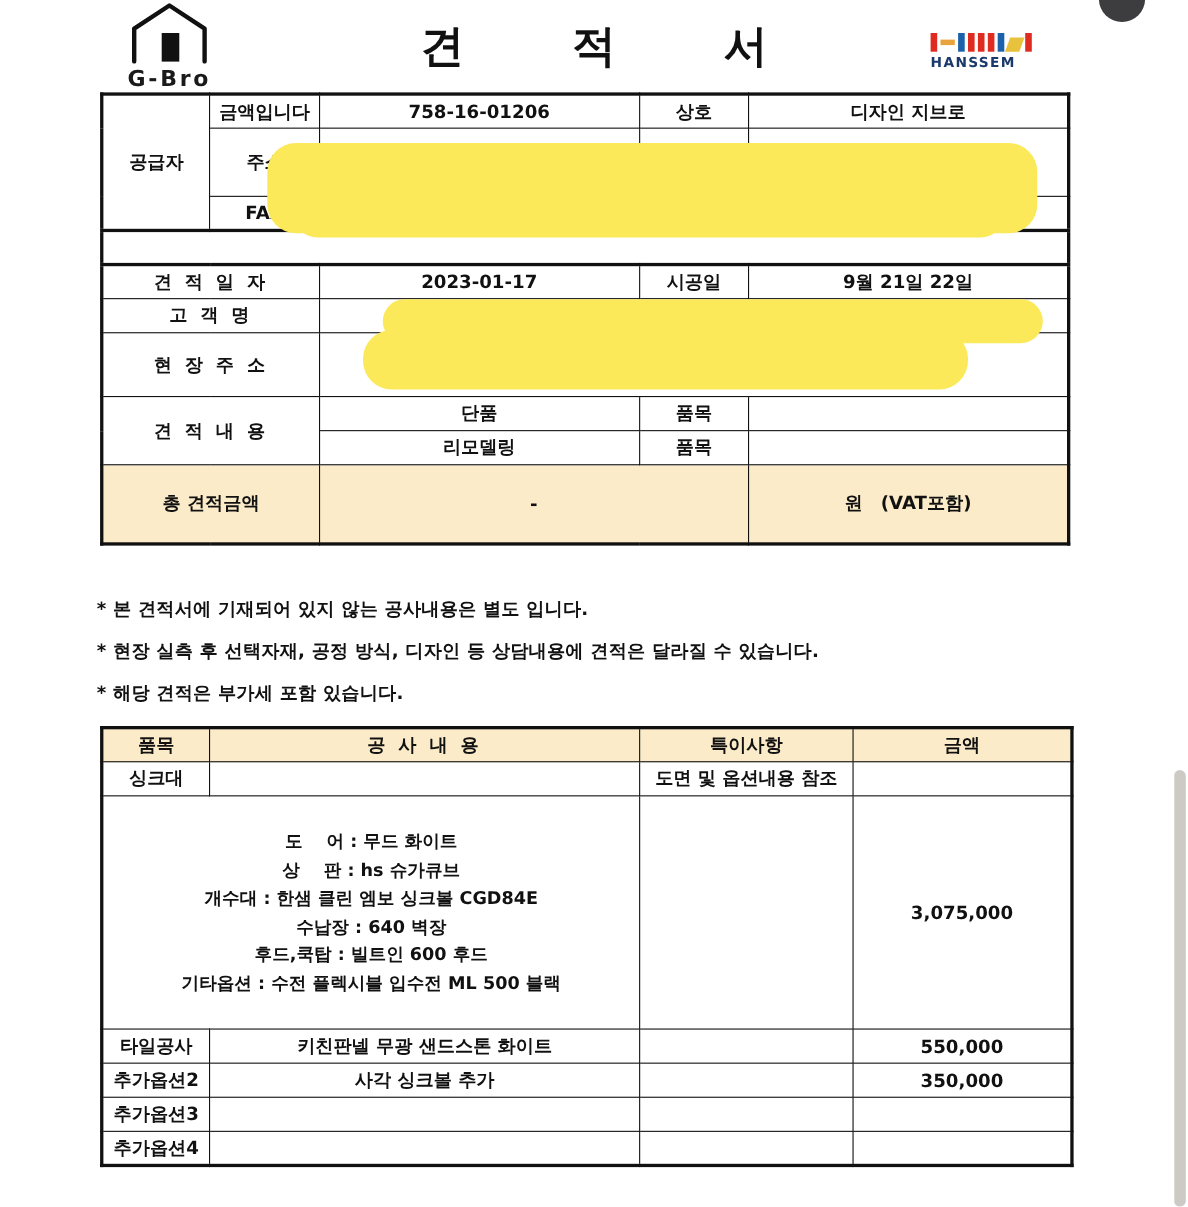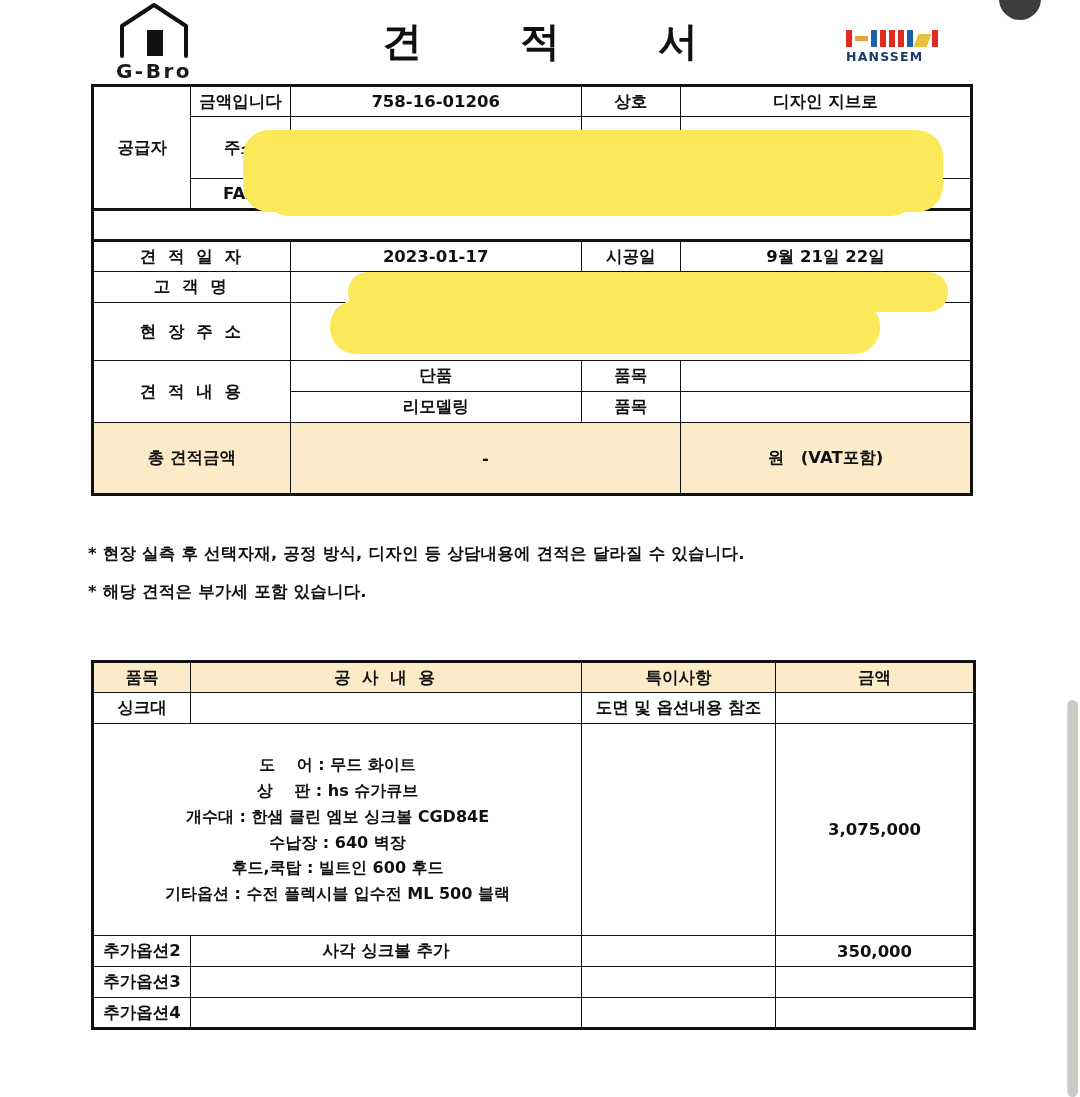--- a/index.html
+++ b/index.html
@@ -285,20 +285,21 @@
       </tr>
     </tbody>
   </table>
 
   <div class="hl" style="left:243px; top:130px; width:700px; height:82px;"></div>
   <div class="hl" style="left:265px; top:168px; width:650px; height:48px; border-radius:24px;"></div>
   <div class="hl" style="left:348px; top:272px; width:600px; height:40px;"></div>
   <div class="hl" style="left:330px; top:300px; width:550px; height:54px;"></div>
 
   <div class="notes">
+    <div class="note-line">* 본 견적서에 기재되어 있지 않는 공사내용은 별도 입니다.</div>
     <div class="note-line">* 현장 실측 후 선택자재, 공정 방식, 디자인 등 상담내용에  견적은 달라질 수 있습니다.</div>
     <div class="note-line">* 해당 견적은 부가세 포함 있습니다.</div>
   </div>
 
   <table class="doc tbl-bottom">
     <colgroup>
       <col style="width:98px">
         <col style="width:391px">
       <col style="width:194px">
         <col style="width:199px">
@@ -325,20 +326,26 @@
           <div>개수대 : 한샘 클린 엠보 싱크볼 CGD84E</div>
           <div>수납장 : 640 벽장</div>
           <div>후드,쿡탑 :  빌트인 600 후드</div>
           <div>기타옵션 : 수전 플렉시블 입수전 ML 500 블랙</div>
         </td>
         <td></td>
         <td class="amt-cell">3,075,000</td>
       </tr>
 
       <tr class="thickline">
+        <td>타일공사</td>
+        <td>키친판넬 무광 샌드스톤 화이트</td>
+        <td></td>
+        <td class="amt-cell">550,000</td>
+      </tr>
+      <tr class="thickline">
         <td>추가옵션2</td>
         <td>사각 싱크볼 추가</td>
         <td></td>
         <td class="amt-cell">350,000</td>
       </tr>
       <tr class="thickline">
         <td>추가옵션3</td>
         <td></td>
         <td></td>
         <td class="amt-cell"></td>

